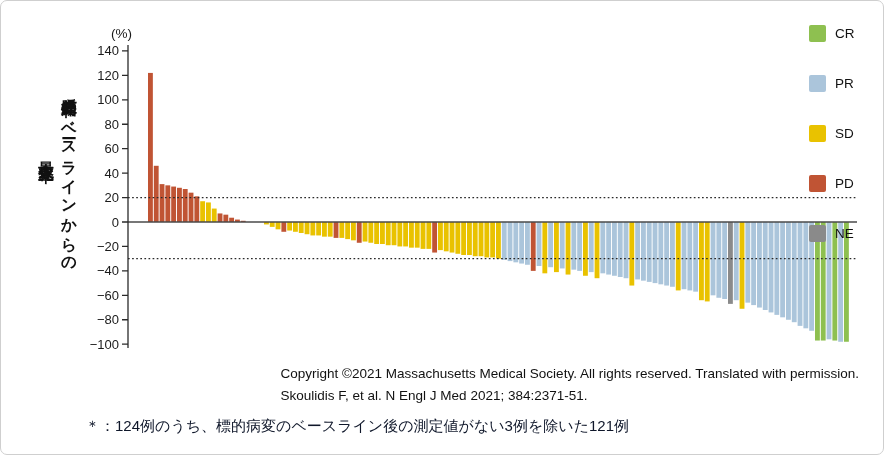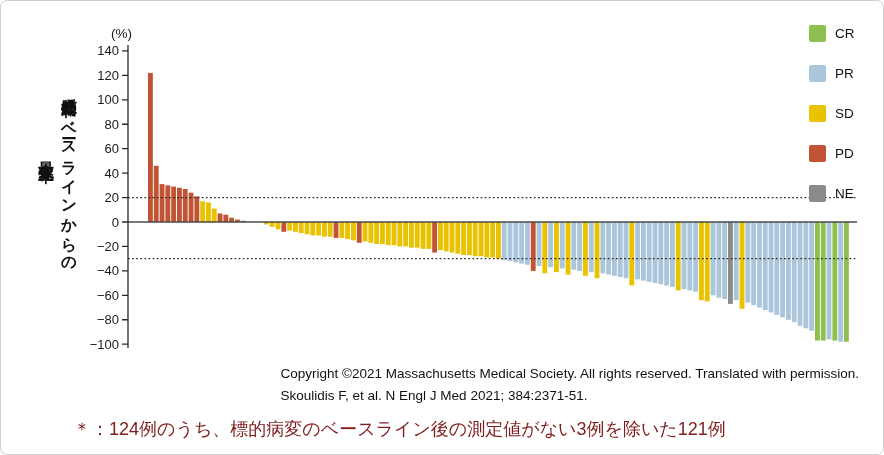--- a/index.html
+++ b/index.html
@@ -23,37 +23,37 @@
     letter-spacing:1.5px;
     color:#111;
     white-space:nowrap;
   }
   .ylabel-col1{left:57px;top:84px;}
   .ylabel-col2{left:34px;top:148px;}
   .legend{
     position:absolute;
     left:808px;top:24px;
     display:flex;flex-direction:column;
-    gap:23px;
+    gap:33px;
   }
   .legend-item{display:flex;align-items:center;gap:9px;}
   .legend-swatch{width:17px;height:17px;border-radius:2px;display:inline-block;}
   .legend-label{font-size:13.5px;color:#111;}
   .copyright{
     position:absolute;
     right:24px;top:362px;
     font-size:13.5px;
     line-height:1.6;
     color:#111;
   }
   .footnote{
     position:absolute;
-    left:72px;top:416px;
-    font-size:18px;
-    color:#7f1d1d;
+    left:84px;top:416px;
+    font-size:15px;
+    color:#0f172a;
   }
 </style>
 </head>
 <body>
 
 <div class="frame">
 
   <svg id="chart-svg" width="884" height="455" viewBox="0 0 884 455">
       <rect x="147.00" y="71.92" width="4.85" height="149.08" fill="#c05434"></rect>
       <rect x="152.80" y="164.79" width="4.85" height="56.21" fill="#c05434"></rect>

